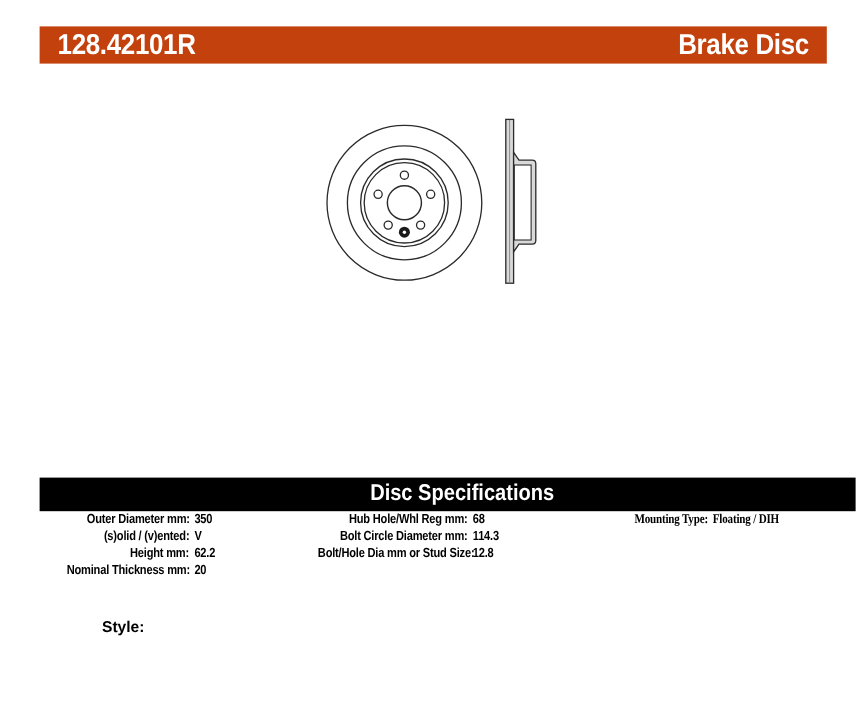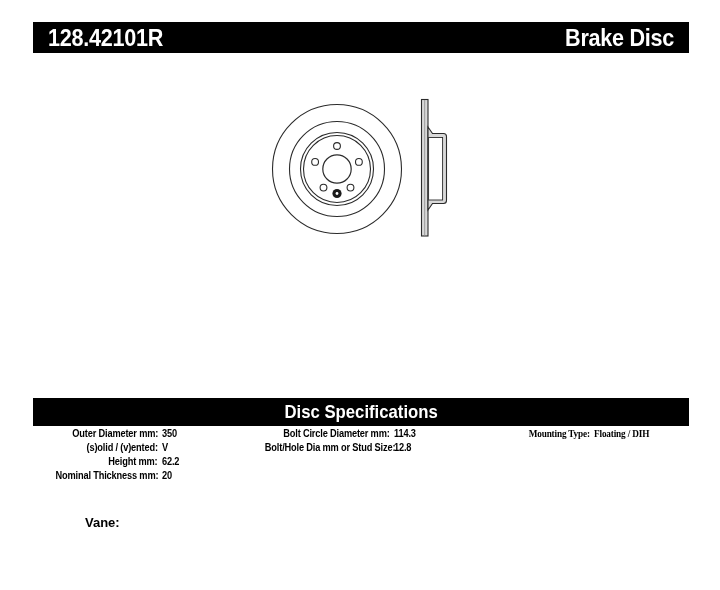--- a/index.html
+++ b/index.html
@@ -9,32 +9,32 @@
     font-family: "Liberation Sans", sans-serif;
     font-weight: bold;
     color: #000;
     overflow: hidden;
   }
   .page { position: relative; width: 720px; height: 590px; background: #fff; }
 
   
   .top-bar {
     position: absolute; left: 33px; top: 22px; width: 656px; height: 31px;
-    background: #000000; color: #fff;
+    background: #c2410c; color: #fff;
     display: flex; align-items: center; justify-content: space-between;
     padding: 0 15px; box-sizing: border-box;
     font-size: 24px; white-space: nowrap;
   }
   .top-bar .cond-l, .top-bar .cond-r { letter-spacing: -0.3px; }
 
   .spec-bar {
     position: absolute; left: 33px; top: 398px; width: 656px; height: 28px;
     background: #000; color: #fff;
     display: flex; align-items: center; justify-content: center;
-    font-size: 19px; white-space: nowrap;
+    font-size: 19px; white-space: nowrap; padding-left: 24px;
   }
 
   
   .cond   { display: inline-block; transform: scaleX(0.88); transform-origin: 50% 50%; }
   .cond-l { display: inline-block; transform: scaleX(0.90); transform-origin: 0 50%; }
   .cond-r { display: inline-block; transform: scaleX(0.90); transform-origin: 100% 50%; }
 
   
   .spec-col {
     position: absolute; top: 426px;
@@ -117,28 +117,31 @@
     <div class="spec-row">
       <span class="spec-label"><span class="lbl">Height mm:</span></span><span class="spec-value"><span class="val">62.2</span></span>
     </div>
     <div class="spec-row">
       <span class="spec-label"><span class="lbl">Nominal Thickness mm:</span></span><span class="spec-value"><span class="val">20</span></span>
     </div>
   </div>
 
   <div class="spec-col col-middle">
     <div class="spec-row">
+      <span class="spec-label"><span class="lbl">Hub Hole/Whl Reg mm:</span></span><span class="spec-value"><span class="val">68</span></span>
+    </div>
+    <div class="spec-row">
       <span class="spec-label"><span class="lbl">Bolt Circle Diameter mm:</span></span><span class="spec-value"><span class="val">114.3</span></span>
     </div>
     <div class="spec-row">
       <span class="spec-label"><span class="lbl">Bolt/Hole Dia mm or Stud Size:</span></span><span class="spec-value"><span class="val">12.8</span></span>
     </div>
   </div>
 
   <div class="spec-col col-right">
     <div class="spec-row">
       <span class="spec-label"><span class="lbl">Mounting Type:</span></span><span class="spec-value"><span class="val">Floating / DIH</span></span>
     </div>
   </div>
 
-  <div class="note">Vane:</div>
+  <div class="note">Style:</div>
 
 </div>
 
 </body></html>

